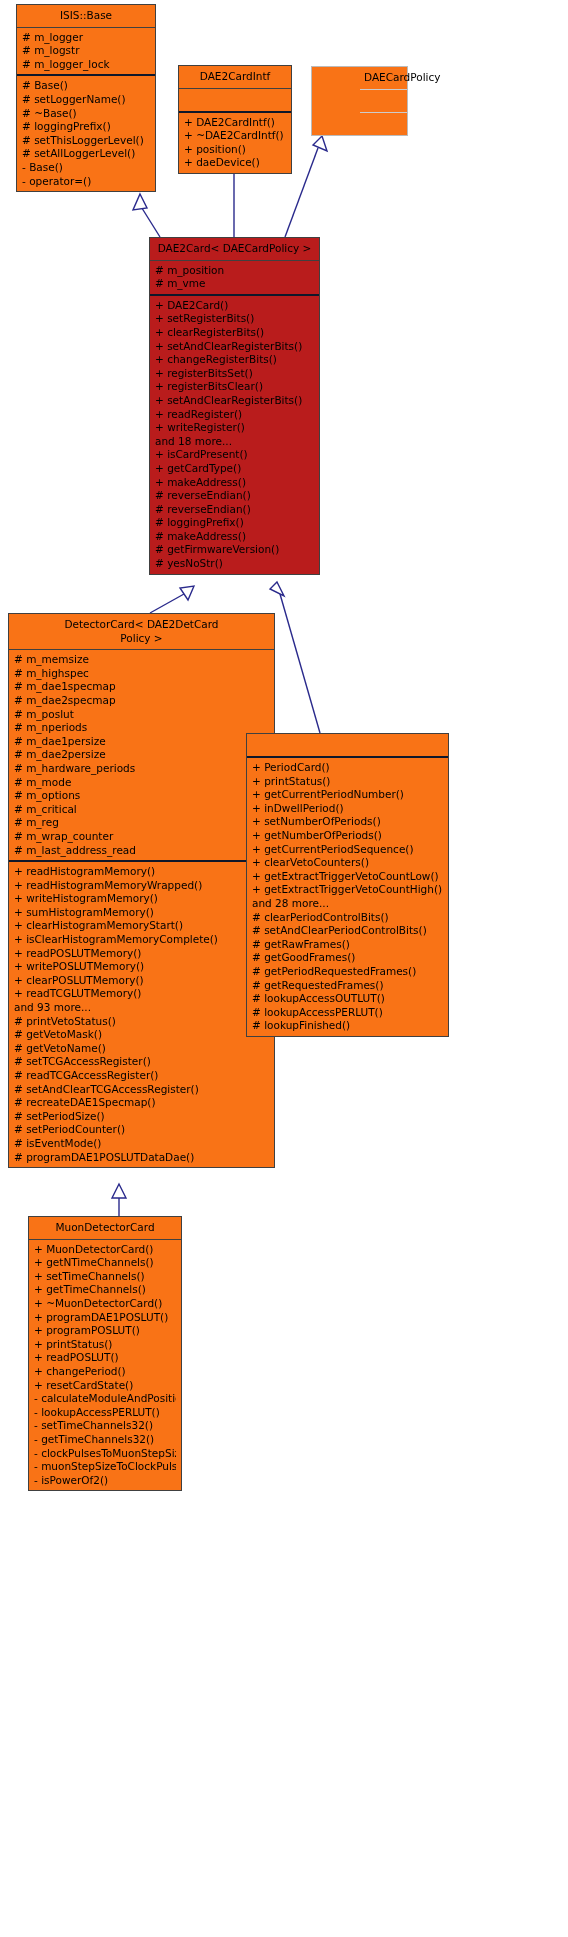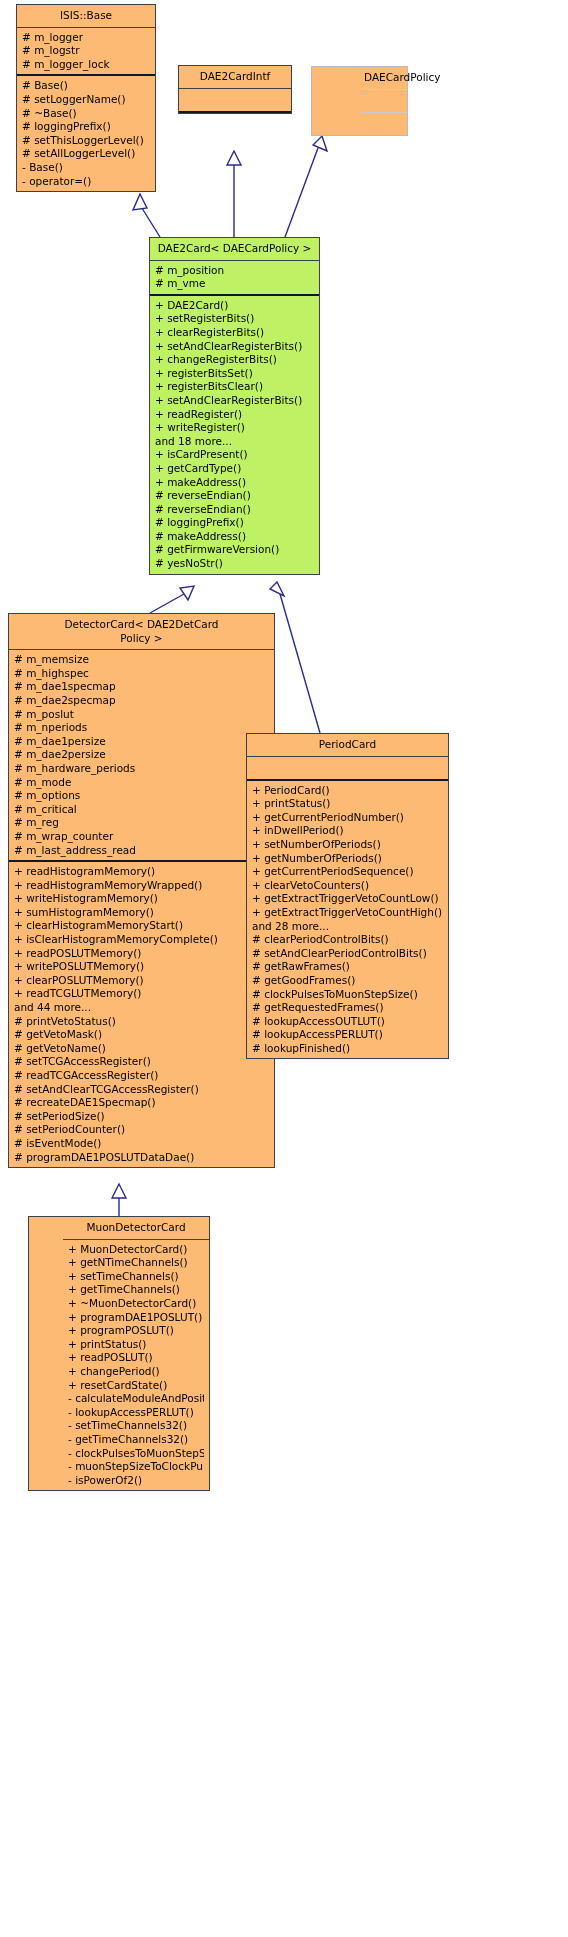--- a/index.html
+++ b/index.html
@@ -25,26 +25,26 @@
     position: absolute;
     left: 0; top: 0;
     width: 568px;
     height: 1937px;
     pointer-events: none;
   }
   .node {
     position: absolute;
     box-sizing: border-box;
     border: 1px solid #404040;
-    background: #fdba74;
+    background: #f97316;
     font-size: 10.5px;
     line-height: 13.6px;
   }
   .node.shaded {
-    background: #bef264;
+    background: #b91c1c;
     border-color: #404040;
   }
   .node.faint {
     border-color: #bbbbbb;
   }
   .node .title {
     text-align: center;
     padding: 4px 4px 4px 4px;
     border-bottom: 1px solid #404040;
     white-space: pre-line;
@@ -119,20 +119,26 @@
         <div class="row"># setThisLoggerLevel()</div>
         <div class="row"># setAllLoggerLevel()</div>
         <div class="row">- Base()</div>
         <div class="row">- operator=()</div>
       </div>
   </div>
 
   <div class="node" style="left:178px; top:45px; width:114px;margin-top:20px;">
     <div class="title">DAE2CardIntf</div>
     <div class="attrs empty-compartment"></div>
+    <div class="ops">
+        <div class="row">+ DAE2CardIntf()</div>
+        <div class="row">+ ~DAE2CardIntf()</div>
+        <div class="row">+ position()</div>
+        <div class="row">+ daeDevice()</div>
+      </div>
   </div>
 
   <div class="node faint" style="left:311px; top:66px; width:97px;padding-left:48px;">
     <div class="title">DAECardPolicy</div>
     <div class="attrs empty-compartment"></div>
     <div class="ops empty-compartment"></div>
   </div>
 
   <div class="node shaded" style="left:149px; top:237px; width:171px;">
     <div class="title">DAE2Card&lt; DAECardPolicy &gt;</div>
@@ -188,63 +194,62 @@
         <div class="row">+ readHistogramMemory()</div>
         <div class="row">+ readHistogramMemoryWrapped()</div>
         <div class="row">+ writeHistogramMemory()</div>
         <div class="row">+ sumHistogramMemory()</div>
         <div class="row">+ clearHistogramMemoryStart()</div>
         <div class="row">+ isClearHistogramMemoryComplete()</div>
         <div class="row">+ readPOSLUTMemory()</div>
         <div class="row">+ writePOSLUTMemory()</div>
         <div class="row">+ clearPOSLUTMemory()</div>
         <div class="row">+ readTCGLUTMemory()</div>
-        <div class="row">and 44 more...</div>
+        <div class="row">and 93 more...</div>
         <div class="row"># printVetoStatus()</div>
         <div class="row"># getVetoMask()</div>
         <div class="row"># getVetoName()</div>
         <div class="row"># setTCGAccessRegister()</div>
         <div class="row"># readTCGAccessRegister()</div>
         <div class="row"># setAndClearTCGAccessRegister()</div>
         <div class="row"># recreateDAE1Specmap()</div>
         <div class="row"># setPeriodSize()</div>
         <div class="row"># setPeriodCounter()</div>
         <div class="row"># isEventMode()</div>
         <div class="row"># programDAE1POSLUTDataDae()</div>
       </div>
   </div>
 
   <div class="node" style="left:246px; top:733px; width:203px;">
-    <div class="title">PeriodCard</div>
     <div class="attrs empty-compartment"></div>
     <div class="ops">
         <div class="row">+ PeriodCard()</div>
         <div class="row">+ printStatus()</div>
         <div class="row">+ getCurrentPeriodNumber()</div>
         <div class="row">+ inDwellPeriod()</div>
         <div class="row">+ setNumberOfPeriods()</div>
         <div class="row">+ getNumberOfPeriods()</div>
         <div class="row">+ getCurrentPeriodSequence()</div>
         <div class="row">+ clearVetoCounters()</div>
         <div class="row">+ getExtractTriggerVetoCountLow()</div>
         <div class="row">+ getExtractTriggerVetoCountHigh()</div>
         <div class="row">and 28 more...</div>
         <div class="row"># clearPeriodControlBits()</div>
         <div class="row"># setAndClearPeriodControlBits()</div>
         <div class="row"># getRawFrames()</div>
         <div class="row"># getGoodFrames()</div>
-        <div class="row"># clockPulsesToMuonStepSize()</div>
+        <div class="row"># getPeriodRequestedFrames()</div>
         <div class="row"># getRequestedFrames()</div>
         <div class="row"># lookupAccessOUTLUT()</div>
         <div class="row"># lookupAccessPERLUT()</div>
         <div class="row"># lookupFinished()</div>
       </div>
   </div>
 
-  <div class="node" style="left:28px; top:1216px; width:182px;padding-left:34px;">
+  <div class="node" style="left:28px; top:1216px; width:154px;">
     <div class="title">MuonDetectorCard</div>
     <div class="ops">
         <div class="row">+ MuonDetectorCard()</div>
         <div class="row">+ getNTimeChannels()</div>
         <div class="row">+ setTimeChannels()</div>
         <div class="row">+ getTimeChannels()</div>
         <div class="row">+ ~MuonDetectorCard()</div>
         <div class="row">+ programDAE1POSLUT()</div>
         <div class="row">+ programPOSLUT()</div>
         <div class="row">+ printStatus()</div>

